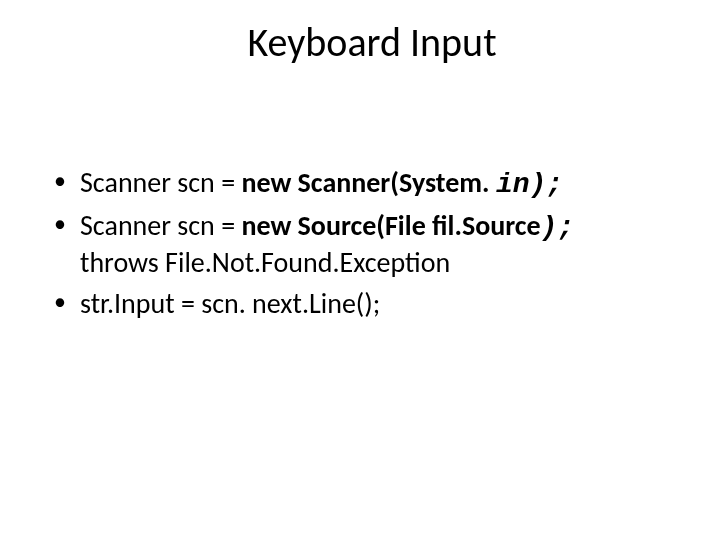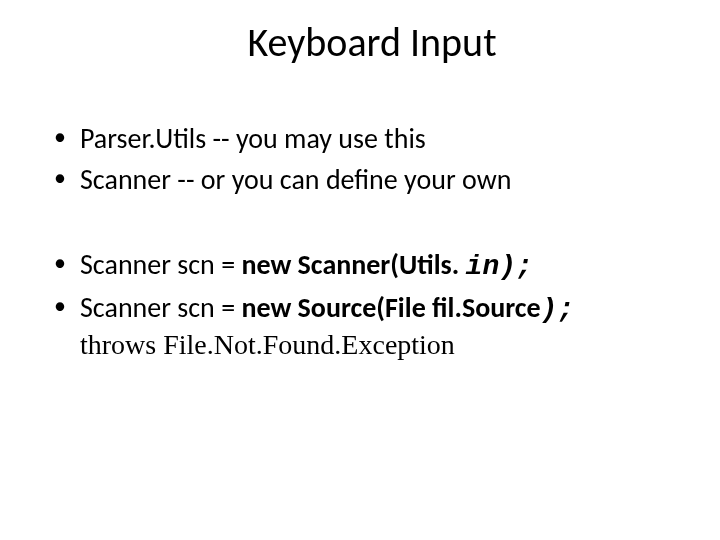--- a/index.html
+++ b/index.html
@@ -47,42 +47,36 @@
     line-height: 1.35;
   }
   .gap {
     height: 44px;
   }
   .bold { font-weight: 700; }
   .italic { font-style: italic; font-family: Liberation Mono, monospace; }
   .continuation {
     display: block;
     padding-left: 0;
-    font-family: Liberation Serif, serif;
   }
 </style>
 </head>
 <body>
 
 <div class="slide">
   <h1 class="title">Keyboard Input</h1>
 
-  <ul class="bullets">
-    <li>
-      <span>Parser.Utils -- you may use this</span>
-    </li>
-    <li>
-      <span>Scanner -- or you can define your own</span>
-    </li>
-  </ul>
 
   <div class="gap"></div>
 
   <ul class="bullets">
     <li>
-      <span>Scanner scn = </span><span class="bold">new Scanner(Utils. </span><span class="bold italic">in); </span>
+      <span>Scanner scn = </span><span class="bold">new Scanner(System. </span><span class="bold italic">in); </span>
     </li>
     <li>
       <span>Scanner scn = </span><span class="bold">new Source(File fil.Source</span><span class="bold italic">); </span>
       <span class="continuation">throws File.Not.Found.Exception</span>
     </li>
+    <li>
+      <span>str.Input = scn. next.Line();</span>
+    </li>
   </ul>
 </div>
 
 </body></html>

